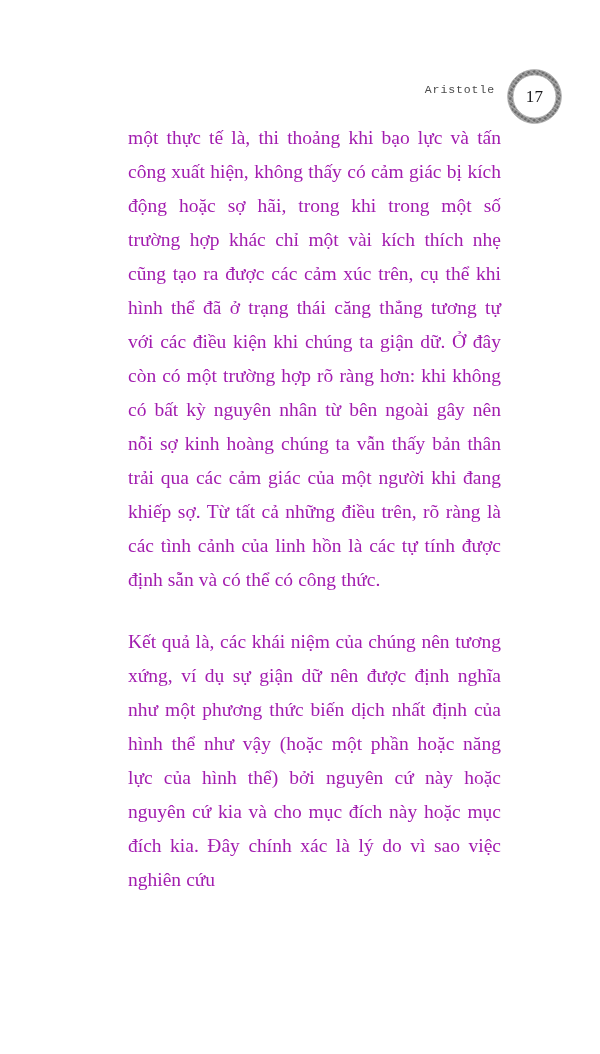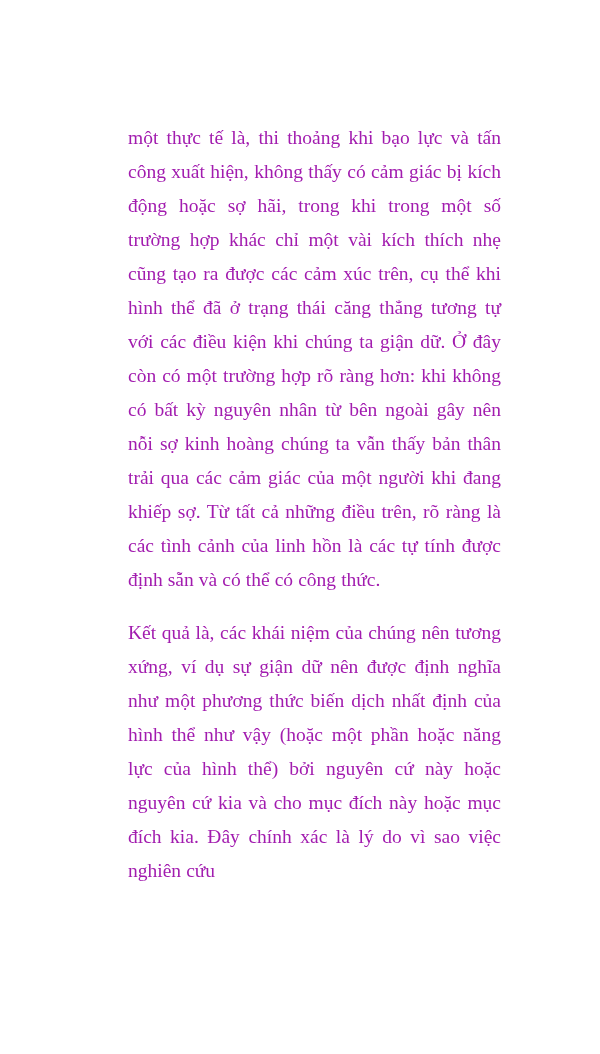--- a/index.html
+++ b/index.html
@@ -91,32 +91,55 @@
     line-height: 34px;
     color: #a21caf;
     text-align: justify;
     text-align-last: left;
     text-justify: inter-word;
     word-spacing: 0.2px;
     hyphens: none;
   }
 
   .body-paragraph + .body-paragraph {
-    margin-top: 19px;
+    margin-top: 28px;
   }
 
   
   .text-column .body-paragraph:last-child {
     margin-bottom: 0;
   }
 </style>
 </head>
 <body>
 
 <div class="page">
 
+  <div class="running-head">
+
+    <div class="head-label">Aristotle</div>
+
+    <div class="folio">
+      <div class="folio-ring">
+        <svg viewBox="0 0 57 57" xmlns="http://www.w3.org/2000/svg" aria-hidden="true">
+          <defs>
+            <pattern id="braidTex" width="4" height="4" patternUnits="userSpaceOnUse" patternTransform="rotate(35)">
+              <rect width="4" height="4" fill="#8f8f8f"></rect>
+              <rect width="2" height="4" fill="#6b6b6b"></rect>
+              <rect y="0" width="4" height="1.2" fill="#ababab"></rect>
+            </pattern>
+          </defs>
+          <circle cx="28.5" cy="28.5" r="24.2" fill="none" stroke="url(#braidTex)" stroke-width="5.4"></circle>
+          <circle cx="28.5" cy="28.5" r="26.9" fill="none" stroke="#b7b7b7" stroke-width="0.9"></circle>
+          <circle cx="28.5" cy="28.5" r="21.5" fill="none" stroke="#b7b7b7" stroke-width="0.9"></circle>
+        </svg>
+      </div>
+      <div class="folio-number">17</div>
+    </div>
+
+  </div>
 
   <div class="text-column">
     <p class="body-paragraph">một thực tế là, thi thoảng khi bạo lực và tấn công xuất hiện, không thấy có cảm giác bị kích động hoặc sợ hãi, trong khi trong một số trường hợp khác chỉ một vài kích thích nhẹ cũng tạo ra được các cảm xúc trên, cụ thể khi hình thể đã ở trạng thái căng thẳng tương tự với các điều kiện khi chúng ta giận dữ. Ở đây còn có một trường hợp rõ ràng hơn: khi không có bất kỳ nguyên nhân từ bên ngoài gây nên nỗi sợ kinh hoàng chúng ta vẫn thấy bản thân trải qua các cảm giác của một người khi đang khiếp sợ. Từ tất cả những điều trên, rõ ràng là các tình cảnh của linh hồn là các tự tính được định sẵn và có thể có công thức.</p>
     <p class="body-paragraph">Kết quả là, các khái niệm của chúng nên tương xứng, ví dụ sự giận dữ nên được định nghĩa như một phương thức biến dịch nhất định của hình thể như vậy (hoặc một phần hoặc năng lực của hình thể) bởi nguyên cứ này hoặc nguyên cứ kia và cho mục đích này hoặc mục đích kia. Đây chính xác là lý do vì sao việc nghiên cứu</p>
   </div>
 
 </div>
 
 </body></html>

